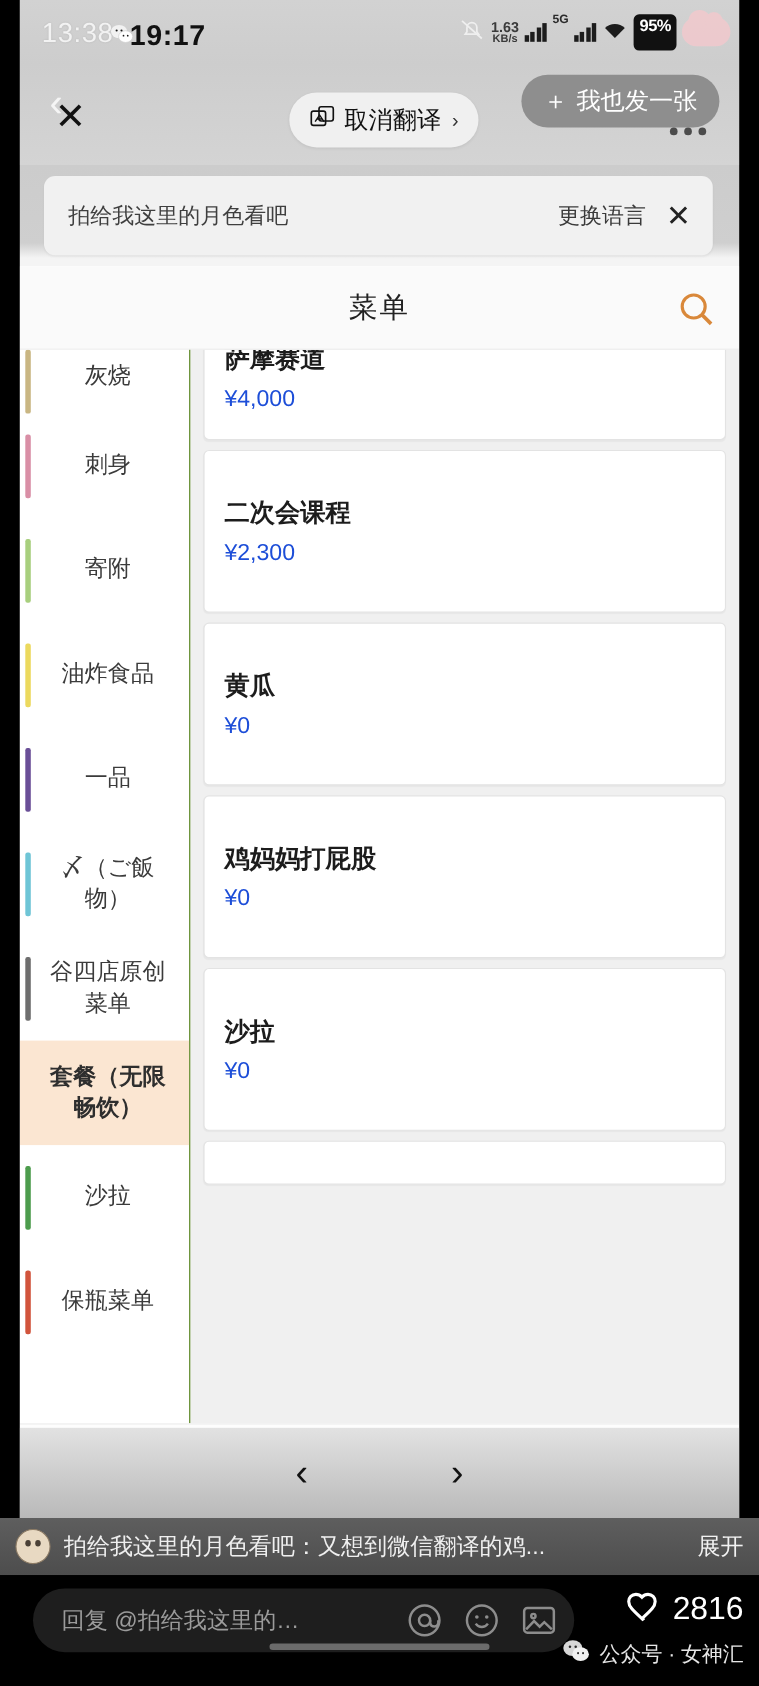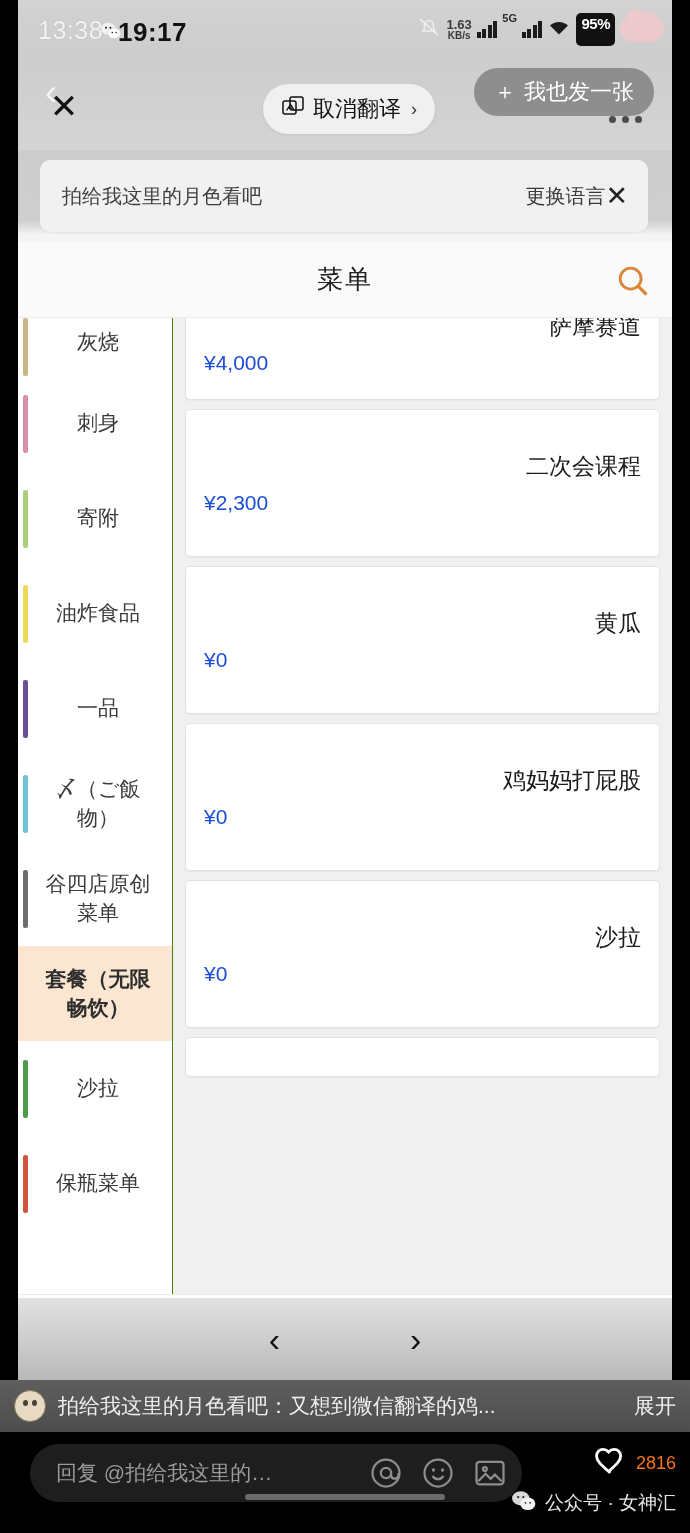--- a/index.html
+++ b/index.html
@@ -113,21 +113,21 @@
 
   
   .tnotice {
     position:absolute; left:22px; top:160px;
     width:608px; height:72px;
     background:#f1f1f1; border-radius:10px;
     display:flex; align-items:center;
     box-shadow:0 1px 2px rgba(0,0,0,.05);
   }
   .tn-text { margin-left:22px; font-size:20px; color:#3f3f3f; }
-  .tn-right { margin-left:auto; display:flex; align-items:center; margin-right:20px;}
+  .tn-right { margin-left:auto; display:flex; align-items:center; gap:18px; margin-right:20px;}
   .tn-change { font-size:20px; color:#3a3a3a; }
   .tn-x { font-size:27px; color:#222; font-weight:300; line-height:1; }
 
   
   .app {
     position:absolute; left:0; top:242px; width:654px; height:1138px;
     background:#fff; overflow:hidden;
   }
   .app-header {
     position:relative; height:76px; background:#fafafa;
@@ -162,21 +162,21 @@
 
   
   .list { flex:1; background:#f0f0f0; padding:0 12px; overflow:hidden; }
   .card {
     background:#fff; border:1px solid #e3e3e3; border-radius:5px;
     margin:9px 0; padding:0 18px; height:148px;
     display:flex; flex-direction:column; justify-content:center;
     box-shadow:0 1px 1px rgba(0,0,0,.04);
   }
   .card.clipped-top { height:112px; margin-top:-30px; justify-content:flex-end; padding-bottom:24px;}
-  .card .name { font-size:23px; color:#1c1c1c; font-weight:400; margin-bottom:9px;text-align:right; }
+  .card .name { font-size:23px; color:#1c1c1c; font-weight:700; margin-bottom:9px; }
   .card .price { font-size:21px; color:#1d4ed8; }
   .card.stub { height:40px; }
 
   
   .tabbar {
     position:absolute; left:0; bottom:0; width:654px; height:86px;
     background:#fdfdfd; border-top:1px solid #ececec;
     display:flex;
   }
   .tab {
@@ -242,21 +242,21 @@
     white-space:nowrap; overflow:hidden;
   }
   .reply-icons {
     margin-left:auto; margin-right:14px; display:flex; align-items:center; gap:16px;
   }
   .ricon { width:36px;height:36px; }
   .like-wrap {
     position:absolute; right:14px; top:12px;
     display:flex; align-items:center; gap:9px;
   }
-  .like-count { font-size:18px; color:#f97316; }
+  .like-count { font-size:29px; color:#ffffff; }
   .oa-line {
     position:absolute; right:14px; top:56px;
     display:flex; align-items:center; gap:8px;
   }
   .oa-text { font-size:19px; color:#e6e6e6; }
   .home-indicator {
     position:absolute; left:50%; transform:translateX(-50%);
     bottom:7px; width:200px; height:6px; border-radius:3px; background:#6b6b6b;
   }
 </style>

